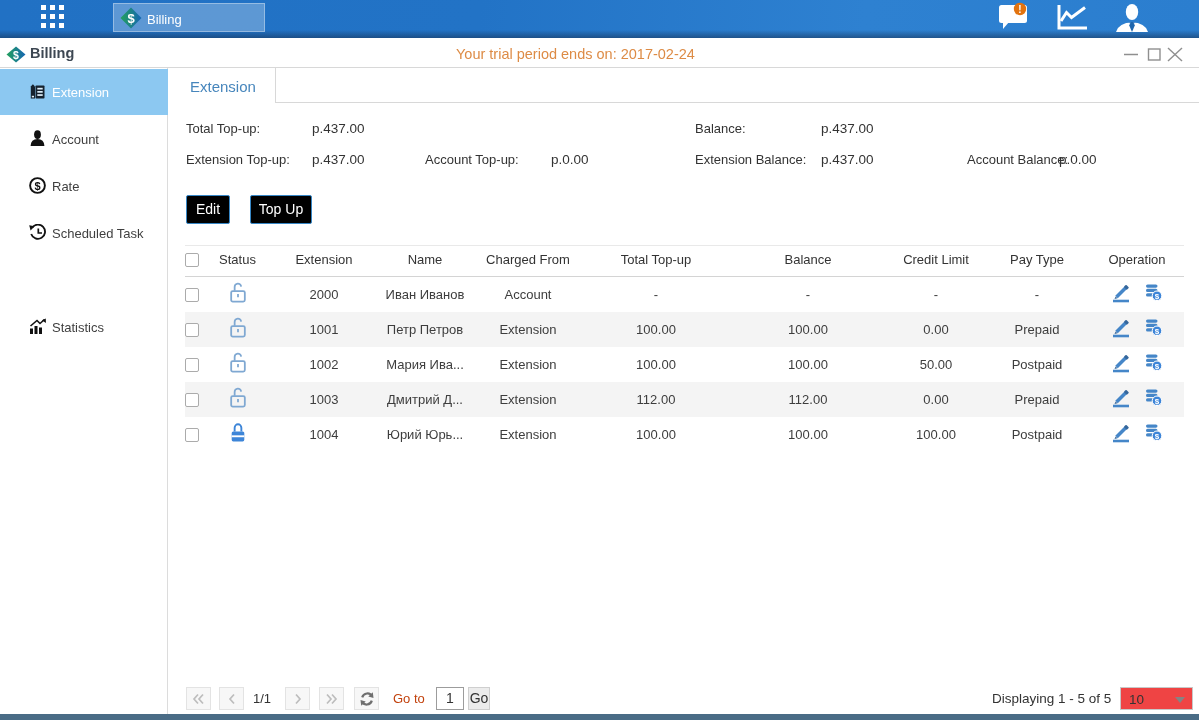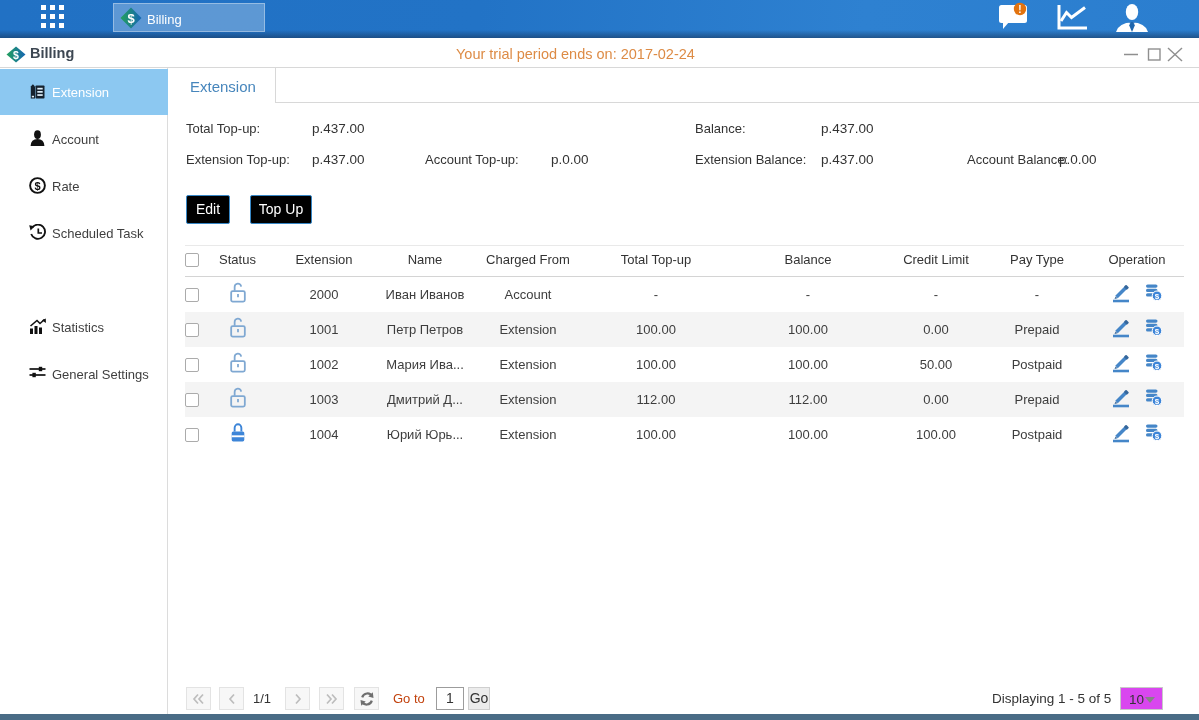--- a/index.html
+++ b/index.html
@@ -28,21 +28,21 @@
 table{border-collapse:collapse;table-layout:fixed}
 #tbl{position:absolute;left:16px;top:177px;width:999px;border-top:1px solid #e9e9e9}
 #tbl th{height:31px;font-weight:normal;font-size:13px;color:#333;border-bottom:1px solid #d4d4d4;padding-bottom:4px}
 #tbl td{height:35px;font-size:13px;color:#3d3d3d;text-align:center}
 #tbl tr.alt td{background:#f4f4f4}
 .cb{display:inline-block;width:14px;height:14px;border:1px solid #ababab;border-radius:2px;background:#fff;vertical-align:middle}
 .colcb{text-align:left !important}
 #pager{position:absolute;left:0px;top:619px;width:1030px;height:24px;font-size:13px;color:#333}
 .pbtn{position:absolute;top:0;width:25px;height:23px;background:#f7f7f7;border:1px solid #e3e3e3;text-align:center;color:#b5b5b5;font-size:18px;line-height:20px}
 #bottombar{position:absolute;left:0;top:714px;width:1199px;height:6px;background:#4a6c86}
-#dispsel{position:absolute;left:951px;top:0px;width:43px;height:23px;border:1px solid #c8c8c8;background:#d946ef}
+#dispsel{position:absolute;left:951px;top:0px;width:73px;height:23px;border:1px solid #c8c8c8;background:#ef4444}
 #dispsel .num{position:absolute;left:8px;top:4px;font-size:13.5px;color:#333}
 #dispsel .arr{position:absolute;right:7px;top:9px;width:0;height:0;border-left:5px solid transparent;border-right:5px solid transparent;border-top:6px solid #848484}
 #goin{position:absolute;left:267px;top:0px;width:28px;height:23px;border:1px solid #9c9c9c;background:#fff;text-align:center;line-height:21px;font-size:14px;color:#333}
 #gobtn{position:absolute;left:299px;top:0;width:22px;height:23px;background:#ececec;border:1px solid #cfcfcf;text-align:center;line-height:21px;font-size:14px;color:#333}
 </style>
 </head>
 <body>
 <div id="topbar">
   <div class="shade"></div>
   <svg class="abs" style="left:41px;top:5px" width="25" height="25" viewBox="0 0 25 25">
@@ -149,29 +149,20 @@
   </div>
   <div class="sideitem" id="si5">
     <svg class="ic" width="18" height="16" viewBox="0 0 18 16">
       <rect x="1" y="10.5" width="3" height="5.5" fill="#111"></rect>
       <rect x="5.5" y="8" width="3" height="8" fill="#111"></rect>
       <rect x="10" y="9.5" width="3" height="6.5" fill="#111"></rect>
       <path d="M1.5 8 L8 2.5 L11 5.5 L15.5 1.5" fill="none" stroke="#111" stroke-width="1.6"></path>
       <polygon points="16.8,0.4 16.9,5 12.9,2.2" fill="#111"></polygon>
     </svg>
     <div class="lbl">Statistics</div>
-  </div>
-  <div class="sideitem" id="si6">
-    <svg class="ic" width="17" height="14" viewBox="0 0 17 14">
-      <line x1="0.5" y1="4" x2="16.5" y2="4" stroke="#111" stroke-width="1.7"></line>
-      <rect x="9.8" y="1.8" width="3.4" height="4.4" fill="#111"></rect>
-      <line x1="0.5" y1="10" x2="16.5" y2="10" stroke="#111" stroke-width="1.7"></line>
-      <rect x="3.4" y="7.8" width="3.4" height="4.4" fill="#111"></rect>
-    </svg>
-    <div class="lbl">General Settings</div>
   </div>
 </div>
 
 <div id="content">
   <div id="tabrow">
       <div id="tab">Extension</div>
     </div>
 
   <div class="slabel" style="left:17px;top:53px">Total Top-up:</div>
   <div class="sval" style="left:143px;top:53px">p.437.00</div>

